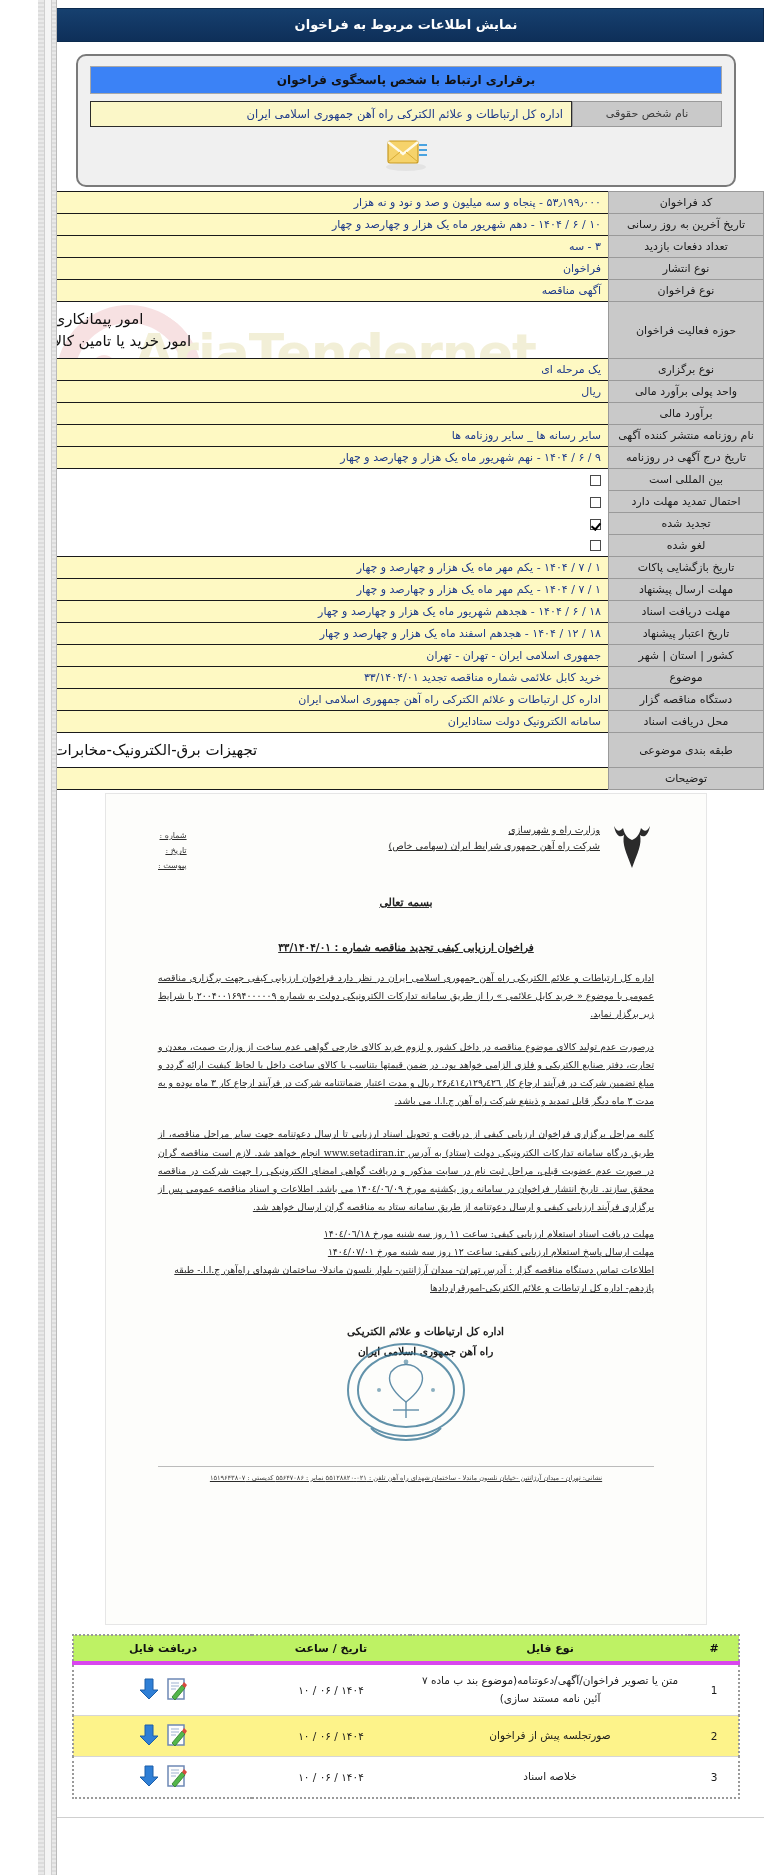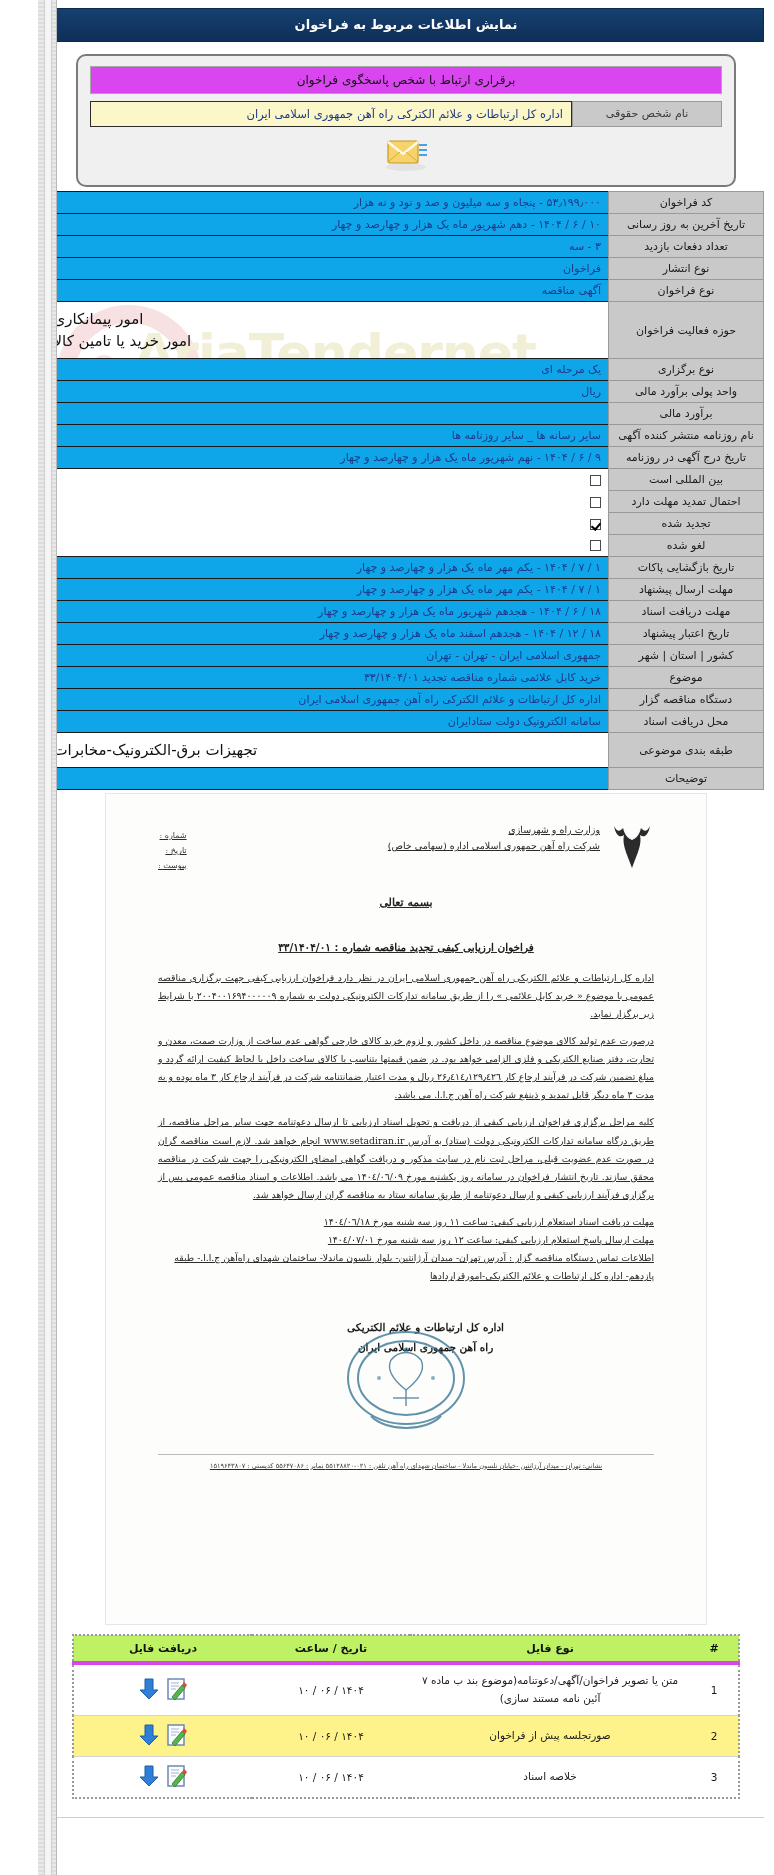--- a/index.html
+++ b/index.html
@@ -46,25 +46,25 @@
 
   
   .contact-panel{
     margin:12px 38px 0 38px;
     border:2px solid #7a7a7a;
     border-radius:10px;
     background:#f0f0f0;
     padding:10px 12px 14px 12px;
   }
   .contact-head{
-    background:#d946ef;
+    background:#3b82f6;
     border:1px solid #a8a8a8;
     text-align:center;
     font-size:12px;
-    font-weight:normal;
+    font-weight:bold;
     padding:6px 4px;
     color:#111;
   }
   .contact-row{
     display:flex;
     margin-top:7px;
     align-items:stretch;
   }
   .contact-label{
     width:150px;
@@ -111,21 +111,21 @@
     width:155px;
     background:#c9c9c9;
     border:1px solid #9a9a9a;
     color:#1a1a1a;
     font-size:11px;
     text-align:center;
     padding:4px 3px;
     box-sizing:border-box;
   }
   td.val{
-    background:#0ea5e9;
+    background:#fef9c3;
     border:1px solid #1a1a1a;
     color:#1e3a8a;
     font-size:11px;
     text-align:right;
     padding:3px 7px;
     white-space:nowrap;
     overflow:hidden;
     box-sizing:border-box;
   }
   td.valplain{
@@ -225,30 +225,30 @@
   }
   .doc-org{font-size:9.5px;line-height:1.7;text-align:right;color:#262626;}
   .doc-meta{font-size:8px;line-height:1.9;text-align:right;color:#3a3a3a;padding-top:6px;}
   .doc-bismillah{
     text-align:center;font-size:11px;margin:22px 0 32px 0;color:#222;font-weight:bold;
   }
   .doc-title{
     text-align:center;font-size:10.5px;margin:10px 0 16px 0;color:#1b1b1b;font-weight:bold;
   }
   .doc-p{
-    font-size:9.3px;line-height:1.95;text-align:justify;margin:3px 0 9px 0;color:#242424;
+    font-size:9.3px;line-height:1.95;text-align:justify;margin:15px 0 9px 0;color:#242424;
   }
   .doc-lines{margin-top:6px;}
   .doc-line{font-size:9.3px;line-height:1.95;text-align:right;color:#242424;}
   .doc-sign{
     margin-top:18px;text-align:center;position:relative;height:150px;
   }
   .sign-text{
     font-size:10.5px;color:#1b1b1b;font-weight:bold;line-height:1.9;
-    position:absolute;right:150px;top:14px;text-align:center;
+    position:absolute;right:150px;top:6px;text-align:center;
   }
   .stamp{
     position:absolute;left:50%;top:16px;transform:translateX(-50%);
     width:150px;height:125px;
   }
   .doc-footer{
     border-top:1px solid #bbb;
     margin-top:0;padding-top:6px;
     font-size:6.6px;color:#3c3c3c;text-align:center;line-height:1.7;
   }
@@ -455,21 +455,21 @@
 
       <div class="doc-header">
         <div class="doc-head-right">
           <span class="doc-logo">
             <svg viewBox="0 0 44 50" width="44" height="50" xmlns="http://www.w3.org/2000/svg">
               <path d="M4 4 C6 14 10 16 14 13 C12 22 16 30 22 46 C28 30 32 22 30 13 C34 16 38 14 40 4 C36 12 33 8 31 6 C29 14 26 16 22 18 C18 16 15 14 13 6 C11 8 8 12 4 4 Z" fill="#2b2b2b"></path>
             </svg>
           </span>
           <div class="doc-org">
             <div>وزارت راه و شهرسازی</div>
-            <div>شرکت راه آهن جمهوری اسلامی اداره (سهامی خاص)</div>
+            <div>شرکت راه آهن جمهوری شرایط ایران (سهامی خاص)</div>
           </div>
         </div>
         <div class="doc-meta">
           <div>شماره :</div>
           <div>تاریخ :</div>
           <div>پیوست :</div>
         </div>
       </div>
 
       <div class="doc-bismillah">بسمه تعالی</div>

